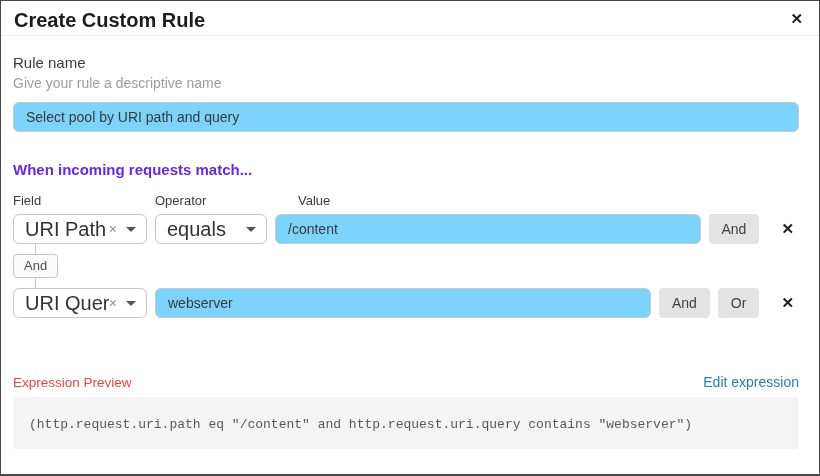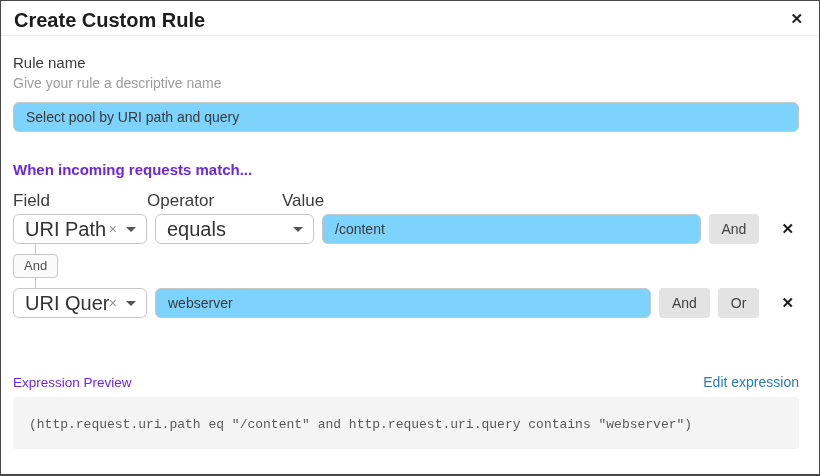--- a/index.html
+++ b/index.html
@@ -74,21 +74,22 @@
     margin-top: 29px;
     font-size: 15px;
     font-weight: 700;
     color: #6d28d9;
     line-height: 18px;
   }
   .col-labels {
     margin-top: 14px;
     display: grid;
     grid-template-columns: 134px 135px 1fr;
-    font-size: 17px;
+    column-gap: 8px;
+    font-size: 13px;
     color: #3b3b3b;
     line-height: 15px;
   }
   .cond-row {
     display: flex;
     align-items: center;
     gap: 8px;
     height: 30px;
   }
   .row-first { margin-top: 6px; }
@@ -97,21 +98,21 @@
     border: 1px solid #c7c7c7;
     border-radius: 6px;
     background: #fff;
     display: flex;
     align-items: center;
     padding: 0 10px 0 11px;
     cursor: pointer;
     flex: none;
   }
   .select-field { width: 134px; }
-  .select-operator { width: 159px; }
+  .select-operator { width: 112px; }
   .select-label {
     flex: 1;
     font-size: 20px;
     color: #333;
     white-space: nowrap;
     overflow: hidden;
   }
   .clear-x {
     font-size: 14px;
     color: #8f8f8f;
@@ -172,21 +173,21 @@
   }
   
   .preview-header {
     margin-top: 56px;
     display: flex;
     justify-content: space-between;
     align-items: baseline;
   }
   .preview-label {
     font-size: 13.5px;
-    color: #6d28d9;
+    color: #ef4444;
     line-height: 17px;
   }
   .edit-link {
     font-size: 14px;
     color: #2b7bb9;
     text-decoration: none;
     line-height: 17px;
     cursor: pointer;
   }
   .code-block {

